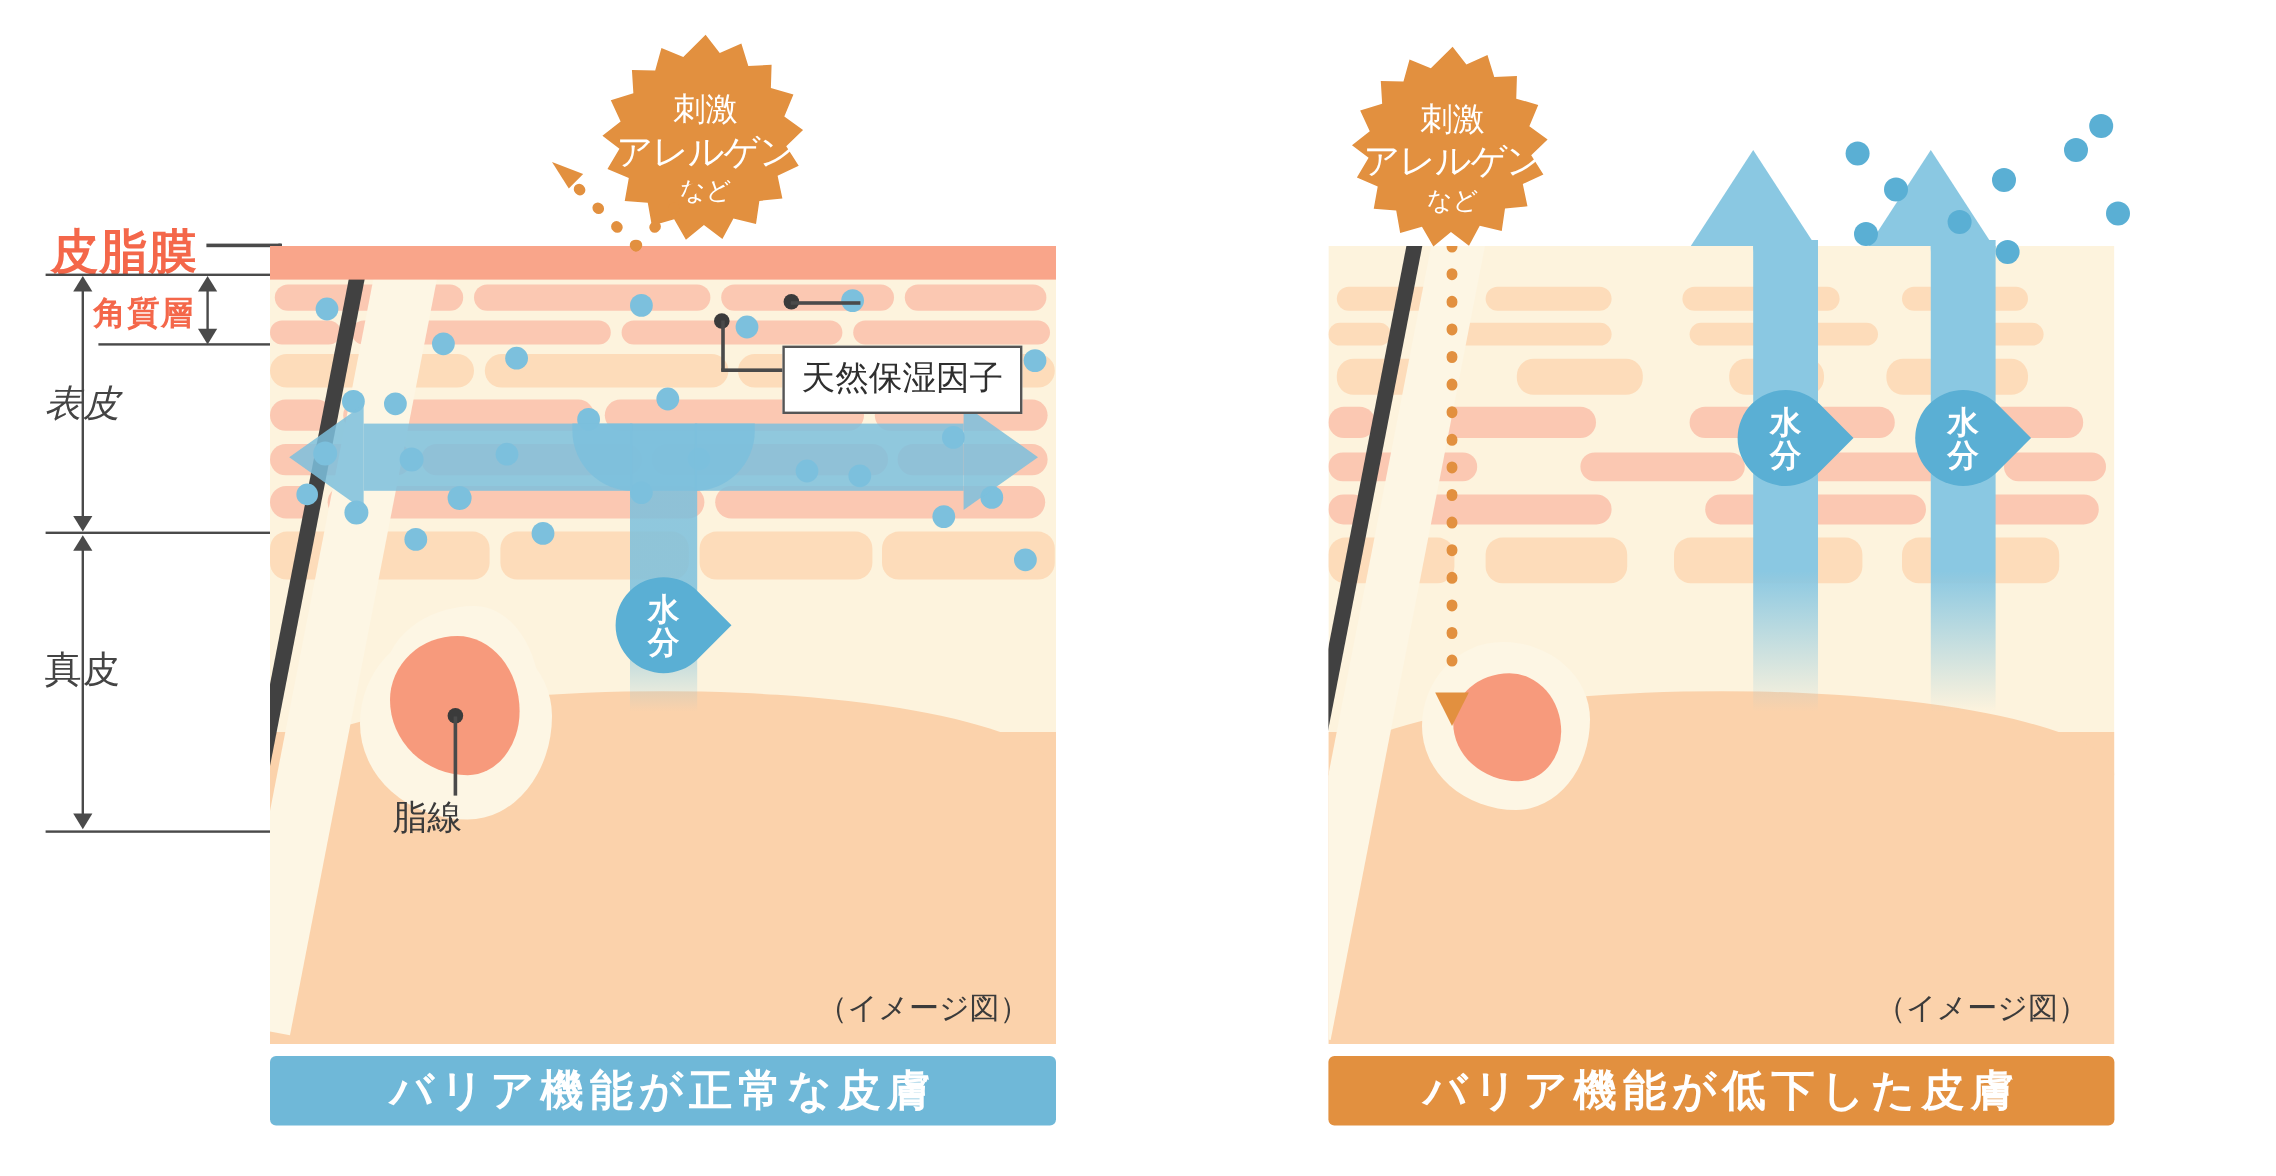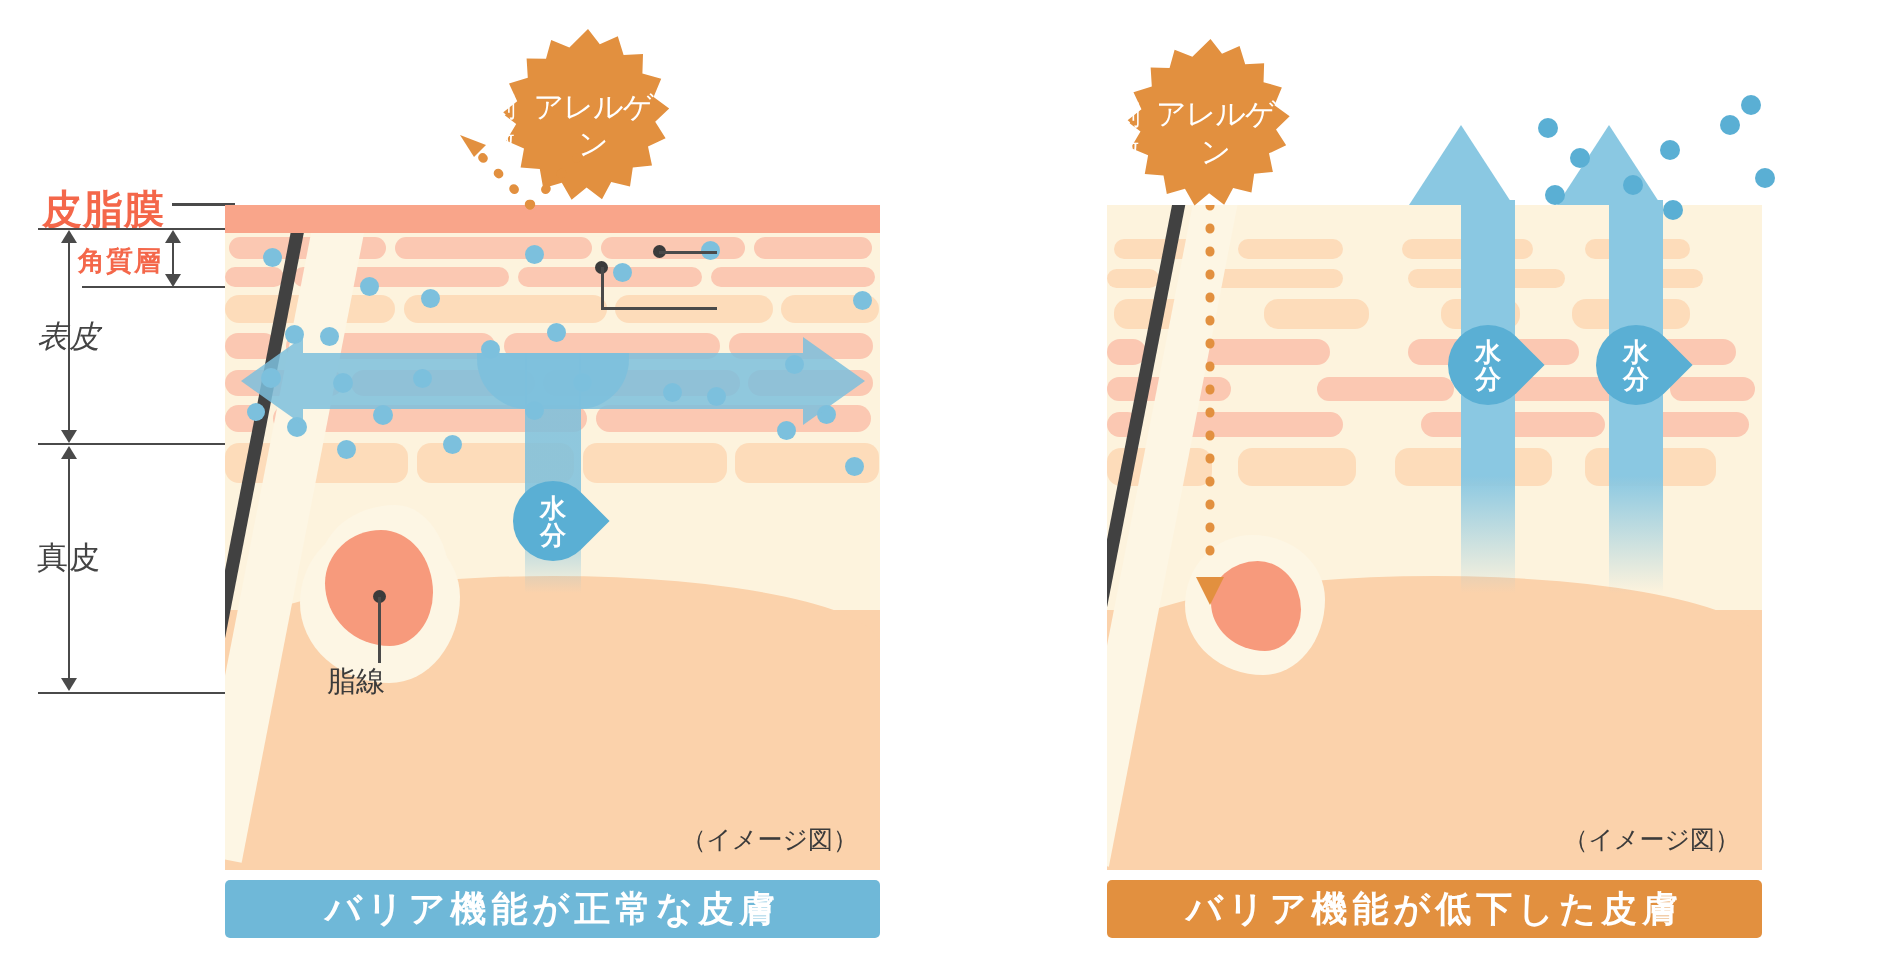--- a/index.html
+++ b/index.html
@@ -58,21 +58,21 @@
   .drop-label{position:absolute;color:#fff;font-weight:bold;text-align:center;line-height:1.05;}
 
   
   .rise-shaft{position:absolute;background:linear-gradient(to top,rgba(138,200,226,0) 0%,rgba(138,200,226,1) 30%,rgba(138,200,226,1) 100%);}
   .rise-head{position:absolute;width:0;height:0;
      border-left:52px solid transparent;border-right:52px solid transparent;border-bottom:80px solid #8ac8e2;}
   .mist{position:absolute;border-radius:50%;background:#5aafd4;}
 
   
   .burst{position:absolute;color:#fff;text-align:center;
-     display:flex;flex-direction:row;align-items:center;justify-content:center;}
+     display:flex;flex-direction:column;align-items:center;justify-content:center;}
   .burst .b1{font-size:27px;line-height:1.25;}
   .burst .b2{font-size:30px;line-height:1.25;letter-spacing:-1px;}
   .burst .b3{font-size:21px;line-height:1.35;}
 
   
   .callout{position:absolute;background:#fff;border:2px solid #555;
      font-size:28px;color:#2f2f2f;padding:6px 14px 9px 14px;white-space:nowrap;}
   .lead-line{position:absolute;background:#4a4a4a;height:3px;}
   .lead-line.v{width:3px;height:auto;}
   .lead-dot{position:absolute;width:13px;height:13px;border-radius:50%;background:#3b3b3b;}
@@ -241,20 +241,21 @@
 
     <div class="lead-dot" style="left:428px;top:40px;"></div>
     <div class="lead-line" style="left:434px;top:46px;width:58px;"></div>
     <div class="lead-dot" style="left:370px;top:56px;"></div>
     <div class="lead-line v" style="left:376px;top:62px;height:42px;"></div>
     <div class="lead-line" style="left:376px;top:102px;width:116px;"></div>
 
     <div class="image-note" style="right:22px;bottom:14px;">（イメージ図）</div>
   </div>
 
+  <div class="callout" style="left:652px;top:288px;">天然保湿因子</div>
 
   <svg width="220" height="200" viewBox="0 0 110 100" style="position:absolute;left:478px;top:25px;">
     <polygon fill="#e2903f" points="55,2 60.9,9.6 69.9,5.6 72.8,15 82.5,14.5 82.2,24.2 91.6,26.9 87.8,36 95.6,41.7 88.6,48.4 93.8,56.6 85,60.7 87,70.2 77.4,71.2 76,80.8 66.6,78.5 62,87.1 54.3,81.2 46.8,87.4 41.9,78.9 32.6,81.6 30.9,72 21.3,71.3 23,61.7 14.1,57.9 19.1,49.5 12,44.1 19.6,38.1 15.5,29.3 24.9,26.4 24.3,16.7 34,16.9 36.6,7.5 45.7,11.2"></polygon>
   </svg>
   <div class="burst" style="left:478px;top:25px;width:220px;height:200px;">
     <div class="b1">刺激</div>
     <div class="b2">アレルゲン</div>
     <div class="b3">など</div>
   </div>
 

